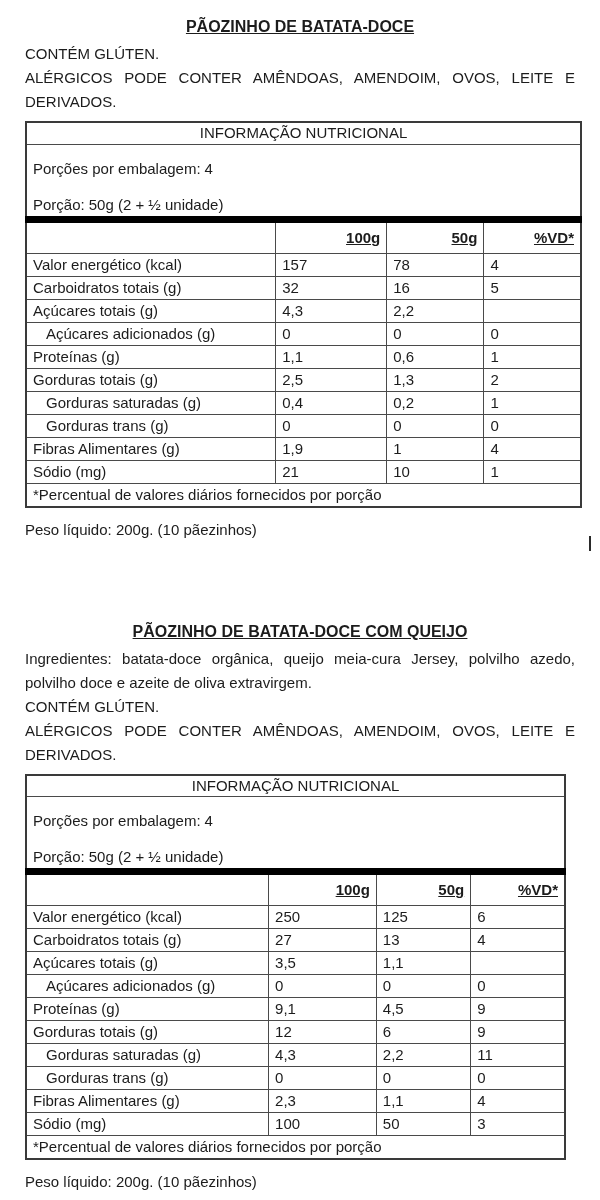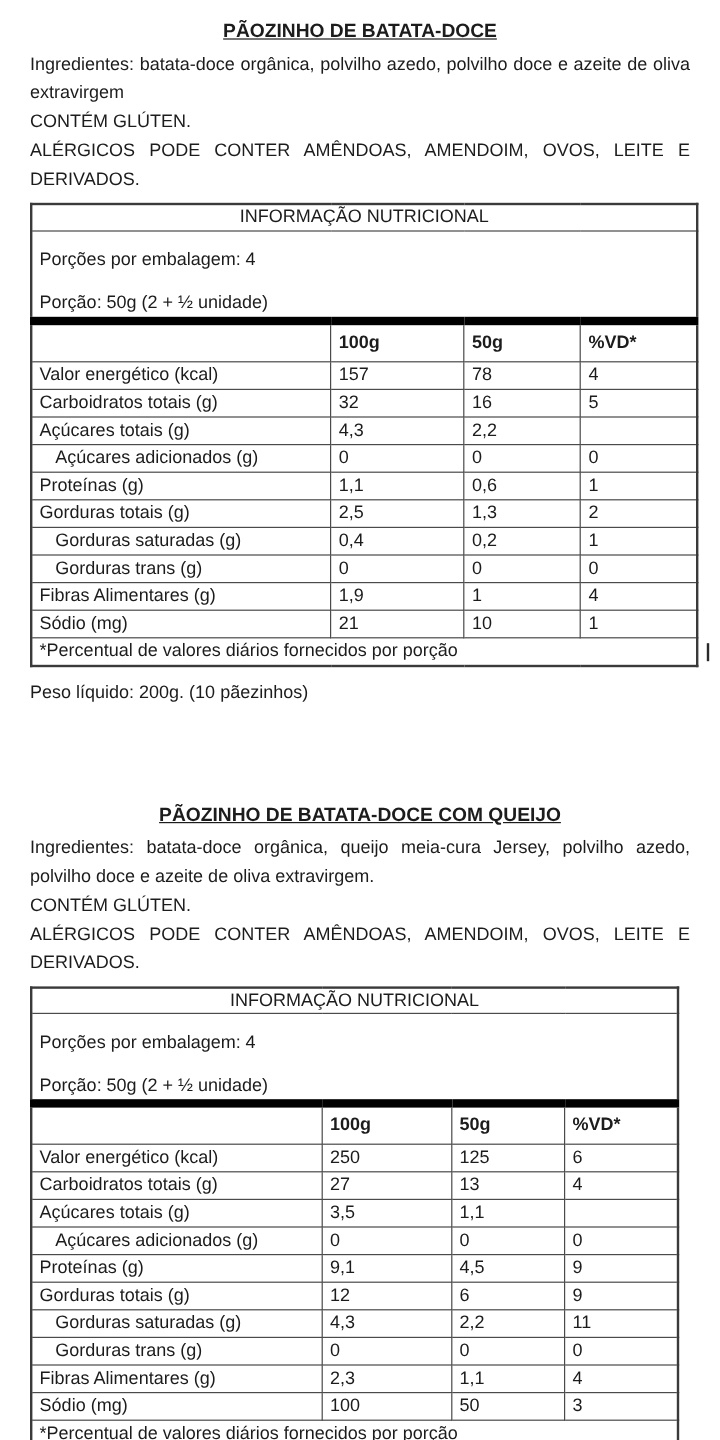--- a/index.html
+++ b/index.html
@@ -36,22 +36,22 @@
     white-space: nowrap;
   }
   tr.nt-title td {
     text-align: center; font-weight: normal; height: 22px; padding: 0 4px;
   }
   tr.nt-serving td { height: 64px; vertical-align: top; padding-top: 14px; }
   .serv-line .val { margin-left: 4px; font-weight: normal; }
   .serv-line.second { margin-top: 16px; }
   tr.nt-colhead td {
     border-top: 7px solid #000000;
-    font-weight: bold; text-align: left;
-    height: 34px; vertical-align: middle;
+    font-weight: bold; text-align: right;
+    height: 34px; vertical-align: middle; text-decoration: underline;
   }
   tr.nutrient-row td { height: 23px; }
   td.num { text-align: left; }
   td.lbl.indent { padding-left: 19px; }
   tr.nt-foot td { height: 23px; }
 
   .net-weight { margin: 10px 0 0 0; line-height: 24px; }
   .section-2 { margin-top: 79px; }
 
   .cursor-artifact {
@@ -59,21 +59,20 @@
     width: 2px; height: 15px; background: #2a2a2a;
   }
 </style>
 </head>
 <body>
 
 <div class="page">
 
   <section>
     <h1 class="product-title">PÃOZINHO DE BATATA-DOCE</h1>
-    <p class="para">Ingredientes: batata-doce orgânica, polvilho azedo, polvilho doce e azeite de oliva extravirgem</p>
     <p class="para bold">CONTÉM GLÚTEN.</p>
     <p class="para bold">ALÉRGICOS PODE CONTER AMÊNDOAS, AMENDOIM, OVOS, LEITE E DERIVADOS.</p>
 
     <table class="nutrition t1">
       <colgroup>
         <col style="width:45%">
           <col style="width:20%">
           <col style="width:17.5%">
           <col style="width:17.5%">
       </colgroup>

